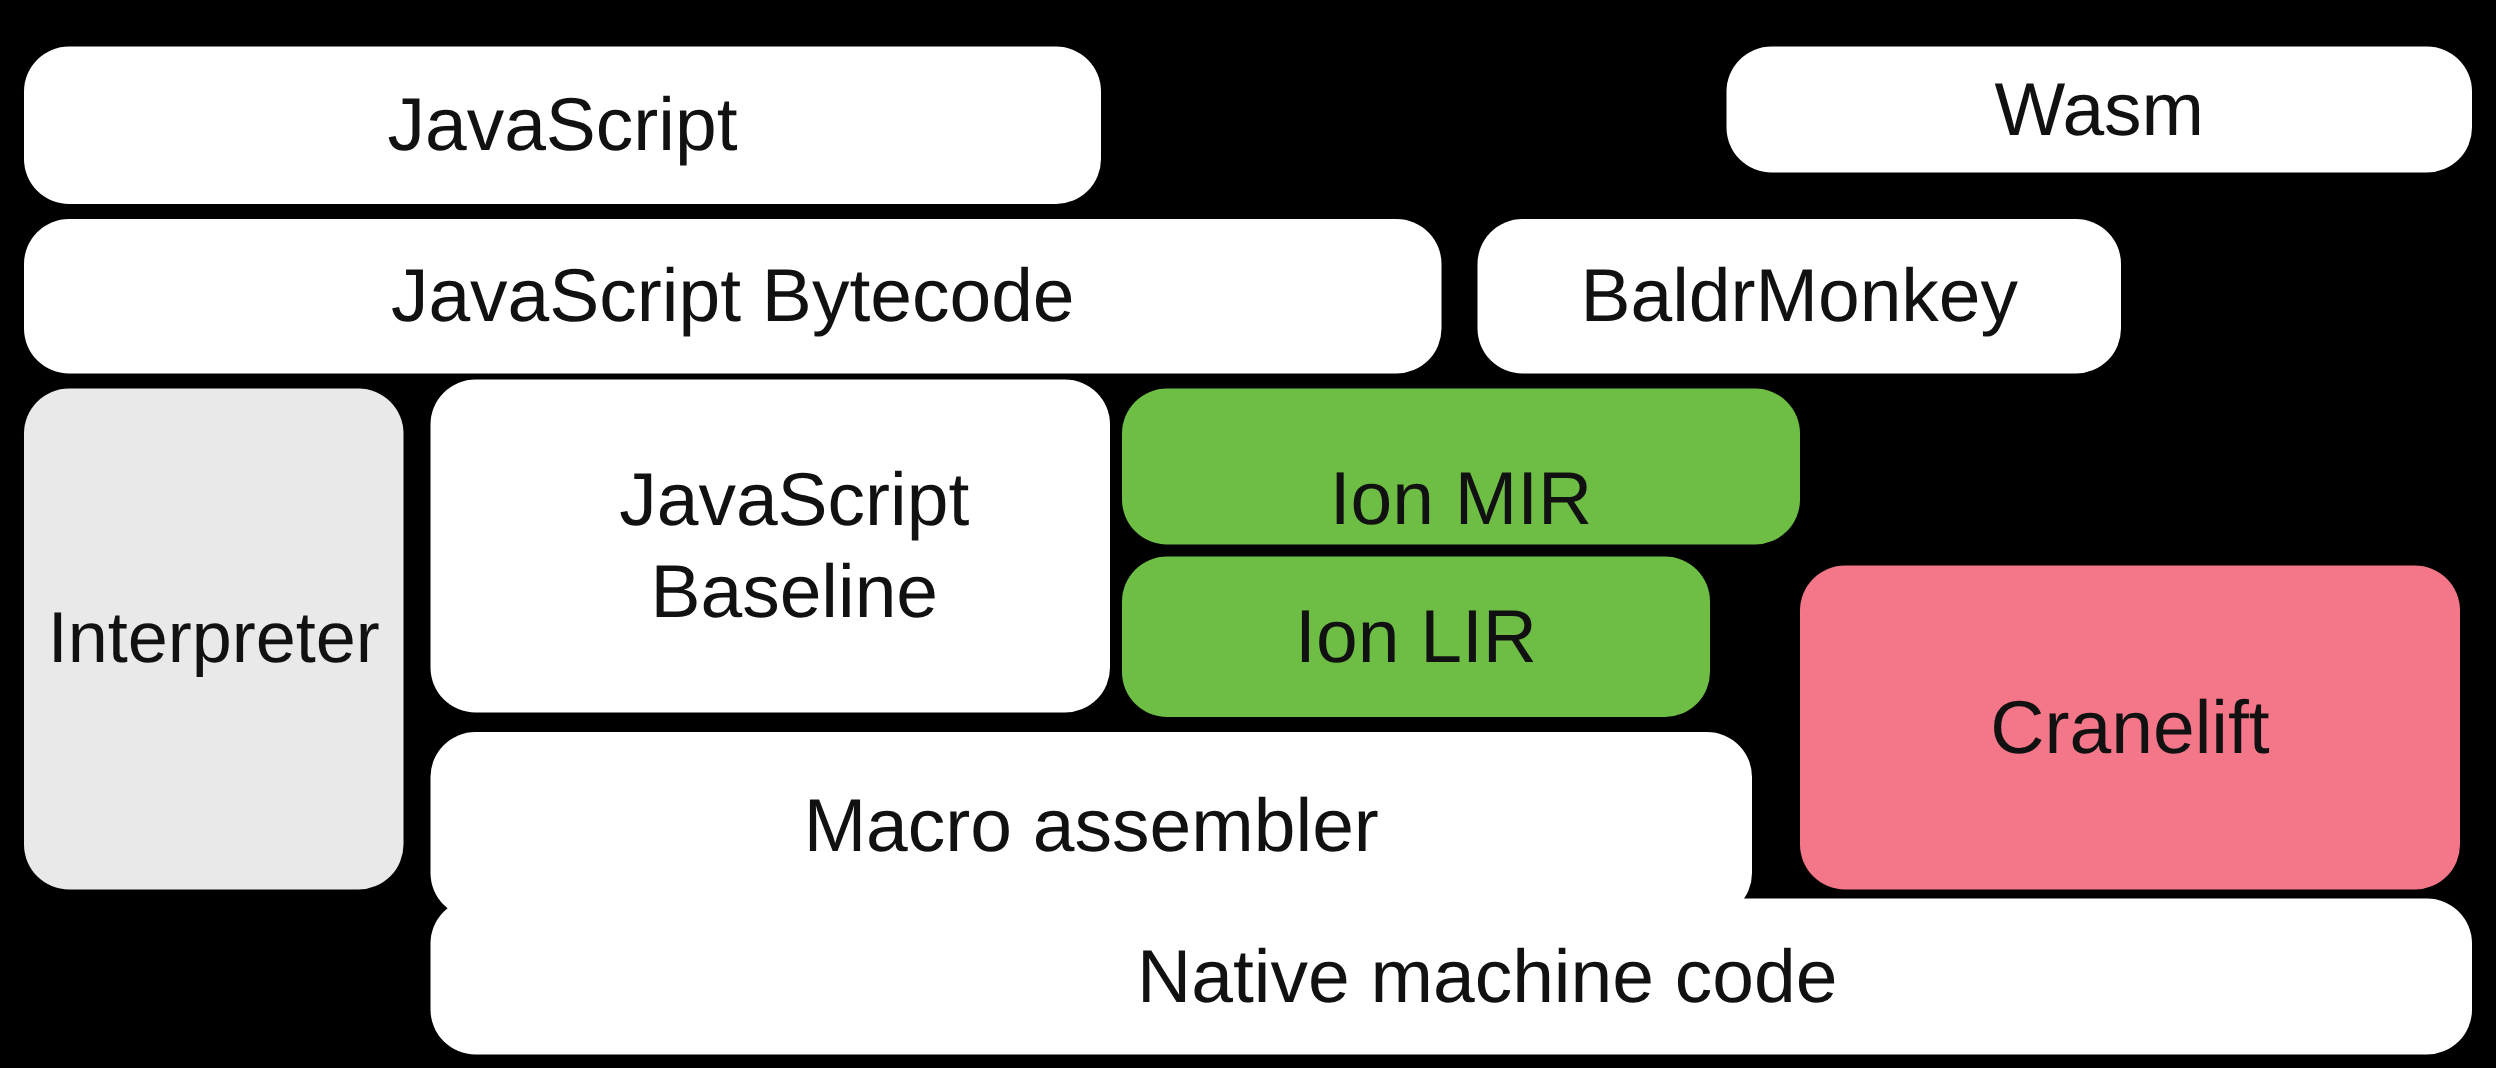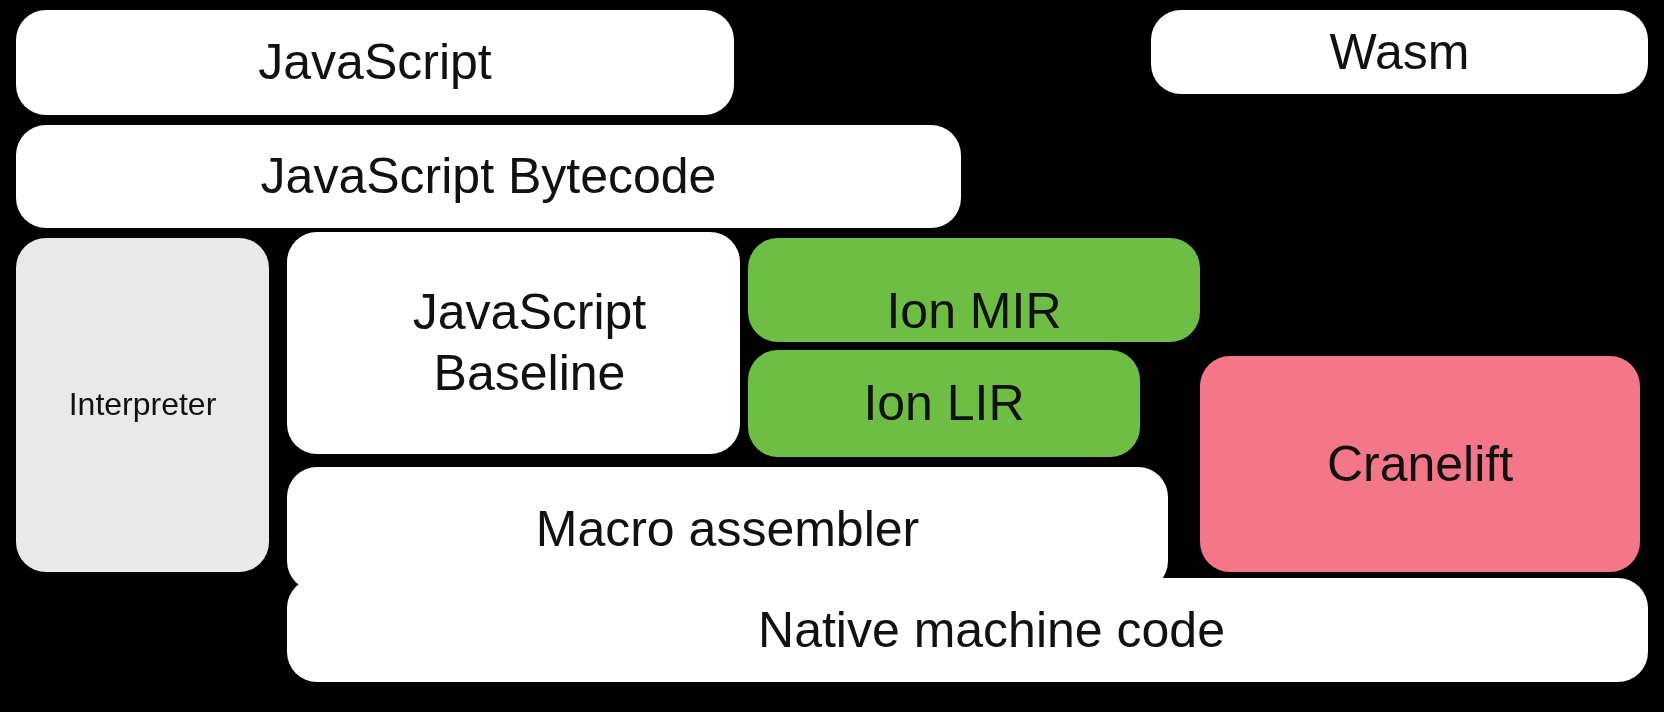--- a/index.html
+++ b/index.html
@@ -20,35 +20,36 @@
     box-sizing: border-box;
     border-radius: 30px;
     background: var(--box-white, #ffffff);
     color: var(--label-text, #111111);
     display: flex;
     align-items: center;
     justify-content: center;
     text-align: center;
     font-size: 50px;
     line-height: 1.22;
+    margin-top: 21px;
   }
   .box .lbl { display: inline-block; }
 
   
   #b-javascript   { left: 16px;   top: 10px;  width: 718px;  height: 105px; }
   #b-asmjs        { left: 756px;  top: 10px;  width: 374px;  height: 105px; }
   #b-wasm         { left: 1151px; top: 10px;  width: 497px;  height: 84px; }
 
   
   #b-bytecode     { left: 16px;   top: 125px; width: 945px;  height: 103px; }
   #b-baldrmonkey  { left: 985px;  top: 125px; width: 429px;  height: 103px; }
 
   
   #b-interpreter  { left: 16px;   top: 238px; width: 253px;  height: 334px;
-                    background: var(--box-gray, #e9e9e9); font-size: 32px; }
+                    background: var(--box-gray, #e9e9e9); font-size: 48px; }
   #b-baseline     { left: 287px;  top: 232px; width: 453px;  height: 222px; padding-left: 32px; }
   #b-baseline .lbl { max-width: 330px; }
   #b-ionmir       { left: 748px;  top: 238px; width: 452px;  height: 104px;
                     background: var(--box-green, #6ebe45); align-items: flex-end; }
   #b-ionlir       { left: 748px;  top: 350px; width: 392px;  height: 107px;
                     background: var(--box-green, #6ebe45); }
   #b-cranelift    { left: 1200px; top: 356px; width: 440px;  height: 216px;
                     background: var(--box-pink, #f47789); }
 
   
@@ -66,20 +67,23 @@
 
 
   <div class="box" id="b-wasm">
     <span class="lbl">Wasm</span>
   </div>
 
   <div class="box" id="b-bytecode">
     <span class="lbl">JavaScript Bytecode</span>
   </div>
 
+  <div class="box" id="b-baldrmonkey">
+    <span class="lbl">BaldrMonkey</span>
+  </div>
 
   <div class="box" id="b-interpreter">
     <span class="lbl">Interpreter</span>
   </div>
 
   <div class="box" id="b-baseline">
     <span class="lbl">JavaScript Baseline</span>
   </div>
 
   <div class="box" id="b-ionmir">

